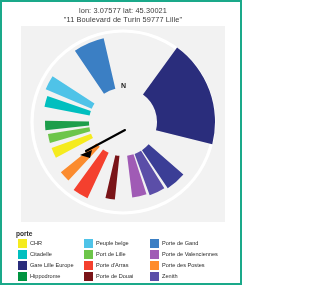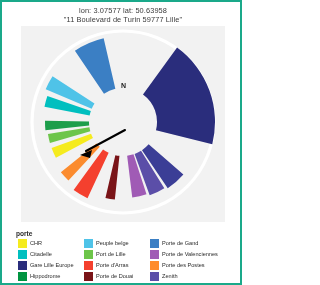--- a/index.html
+++ b/index.html
@@ -74,21 +74,21 @@
     font-size:5.6px;color:#2b2b2b;white-space:nowrap;
     line-height:7px;
   }
 </style>
 </head>
 <body>
 
 <div id="frame">
 
   <div id="title-block">
-    <div id="title-line1">lon: 3.07577  lat: 50.63958</div>
+    <div id="title-line1">lon: 3.07577  lat: 45.30021</div>
     <div id="title-line2">"11 Boulevard de Turin 59777 Lille"</div>
   </div>
 
   <div id="plot-panel">
     <svg id="rose-svg" width="204" height="196" viewBox="0 0 204 196">
       <g>
         <circle cx="102" cy="96" r="91" fill="none" stroke="#ffffff" stroke-width="3.2"></circle>
       </g>
       <g id="wedges">
           <path d="M 121.98 68.49 A 34 34 0 0 1 134.99 104.23 L 191.27 118.26 A 92 92 0 0 0 156.08 21.57 Z" fill="#2A2D7C"></path>

